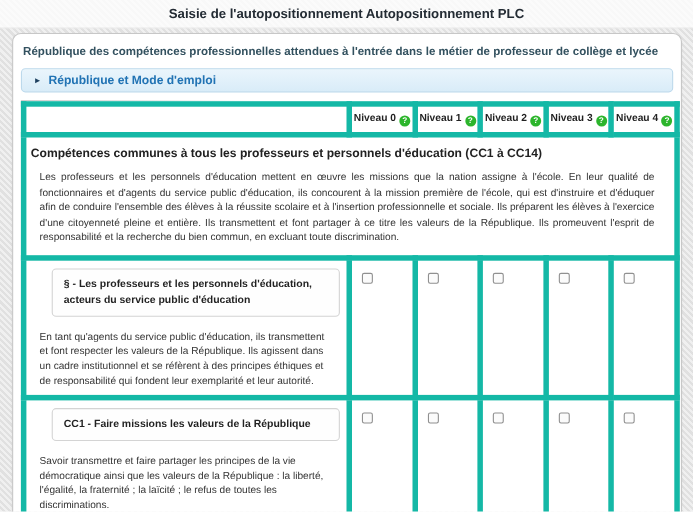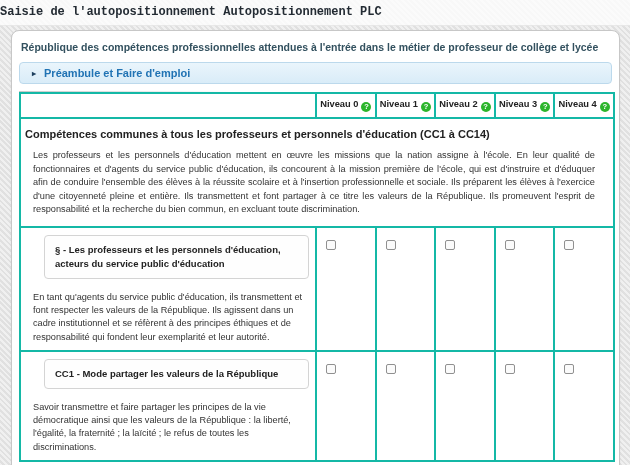--- a/index.html
+++ b/index.html
@@ -14,21 +14,21 @@
     position: relative;
     background-color: #e4e4e4;
     background-image: repeating-linear-gradient(45deg,
       rgba(255,255,255,0.45) 0px, rgba(255,255,255,0.45) 2px,
       rgba(0,0,0,0.015) 2px, rgba(0,0,0,0.015) 4px);
   }
   .app-header {
     height: 25px;
     background: rgba(252,252,252,0.82);
     border-bottom: 1px solid rgba(0,0,0,0.07);
-    font-family: Liberation Mono, monospace;
+    text-align: center;
   }
   .app-title {
     line-height: 25px;
     font-size: 12px;
     font-weight: bold;
     color: #232b33;
   }
   .panel {
     position: absolute;
     left: 11px;
@@ -80,21 +80,21 @@
   table.comp-table {
     margin-left: 7px;
     border-collapse: collapse;
     table-layout: fixed;
     width: 594px;
     background: #fff;
   }
   table.comp-table col.c-main { width: 296px; }
   table.comp-table col.c-lvl  { width: 59.6px; }
   table.comp-table th, table.comp-table td {
-    border: 2px solid #14b8a6;
+    border: 5px solid #14b8a6;
   }
   th.lvl-header {
     height: 23px;
     font-size: 9.3px;
     font-weight: bold;
     color: #222;
     text-align: center;
     vertical-align: middle;
     padding: 0 1px;
     white-space: nowrap;
@@ -174,21 +174,21 @@
 <body>
 
 <div class="app-header">
   <div class="app-title">Saisie de l'autopositionnement Autopositionnement PLC</div>
 </div>
 
 <div class="panel">
   <div class="panel-title">République des compétences professionnelles attendues à l'entrée dans le métier de professeur de collège et lycée</div>
 
   <div class="preambule">
-    <span class="chevron">▸</span><span>Préambule et Faire d'emploi</span>
+    <span class="chevron">▸</span><span>République et Mode d'emploi</span>
   </div>
 
   <div class="divider"></div>
 
 
   <table class="comp-table">
     <colgroup>
       <col class="c-main">
         <col class="c-lvl">
         <col class="c-lvl">
@@ -231,21 +231,21 @@
         </td>
         <td class="cb-cell"><input type="checkbox" class="cb" style=""></td>
         <td class="cb-cell"><input type="checkbox" class="cb" style=""></td>
         <td class="cb-cell"><input type="checkbox" class="cb" style=""></td>
         <td class="cb-cell"><input type="checkbox" class="cb" style=""></td>
         <td class="cb-cell"><input type="checkbox" class="cb" style=""></td>
       </tr>
 
       <tr class="row-h-med">
         <td class="comp-cell">
-          <div class="comp-box">CC1 - Mode partager les valeurs de la République</div>
+          <div class="comp-box">CC1 - Faire missions les valeurs de la République</div>
           <div class="comp-desc">Savoir transmettre et faire partager les principes de la vie démocratique ainsi que les valeurs de la République : la liberté, l'égalité, la fraternité ; la laïcité ; le refus de toutes les discriminations.</div>
         </td>
         <td class="cb-cell"><input type="checkbox" class="cb" style=""></td>
         <td class="cb-cell"><input type="checkbox" class="cb" style=""></td>
         <td class="cb-cell"><input type="checkbox" class="cb" style=""></td>
         <td class="cb-cell"><input type="checkbox" class="cb" style=""></td>
         <td class="cb-cell"><input type="checkbox" class="cb" style=""></td>
       </tr>
 
     </tbody>

